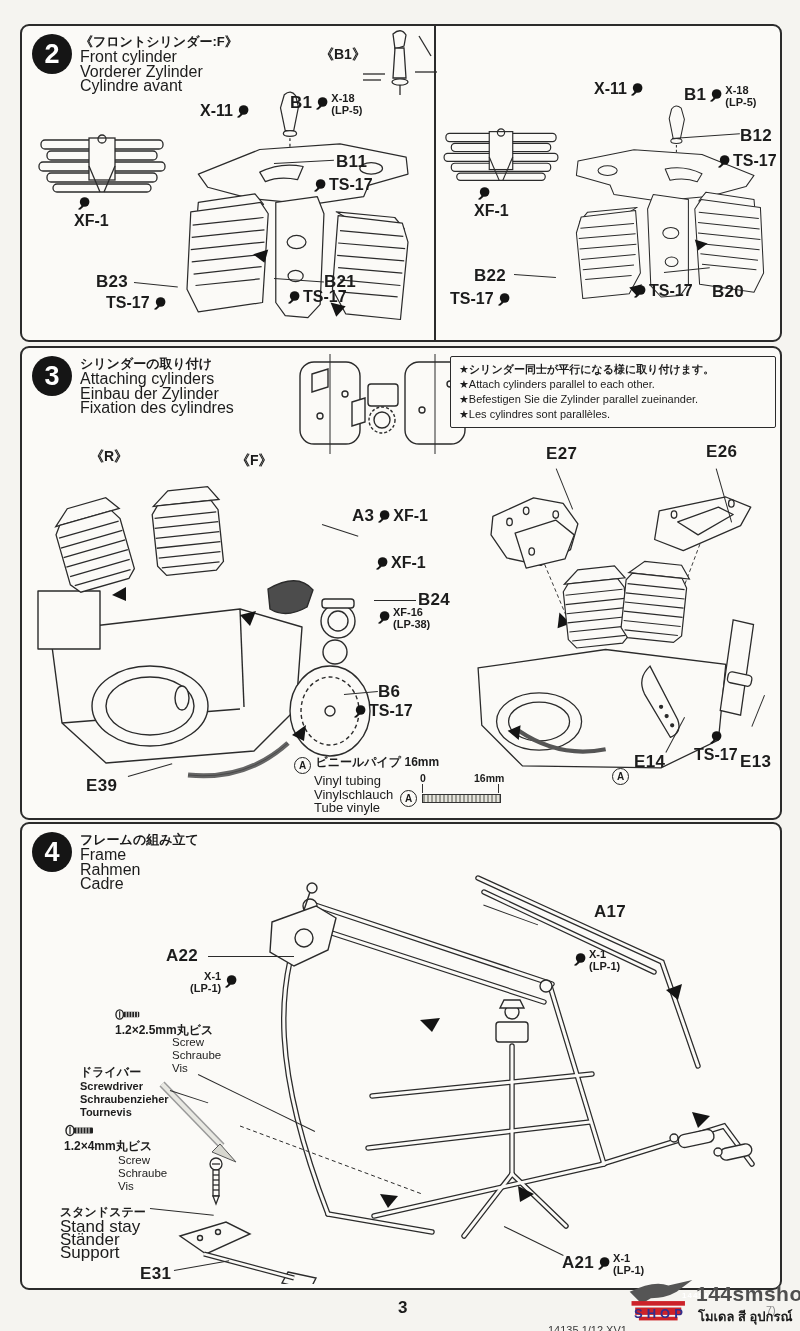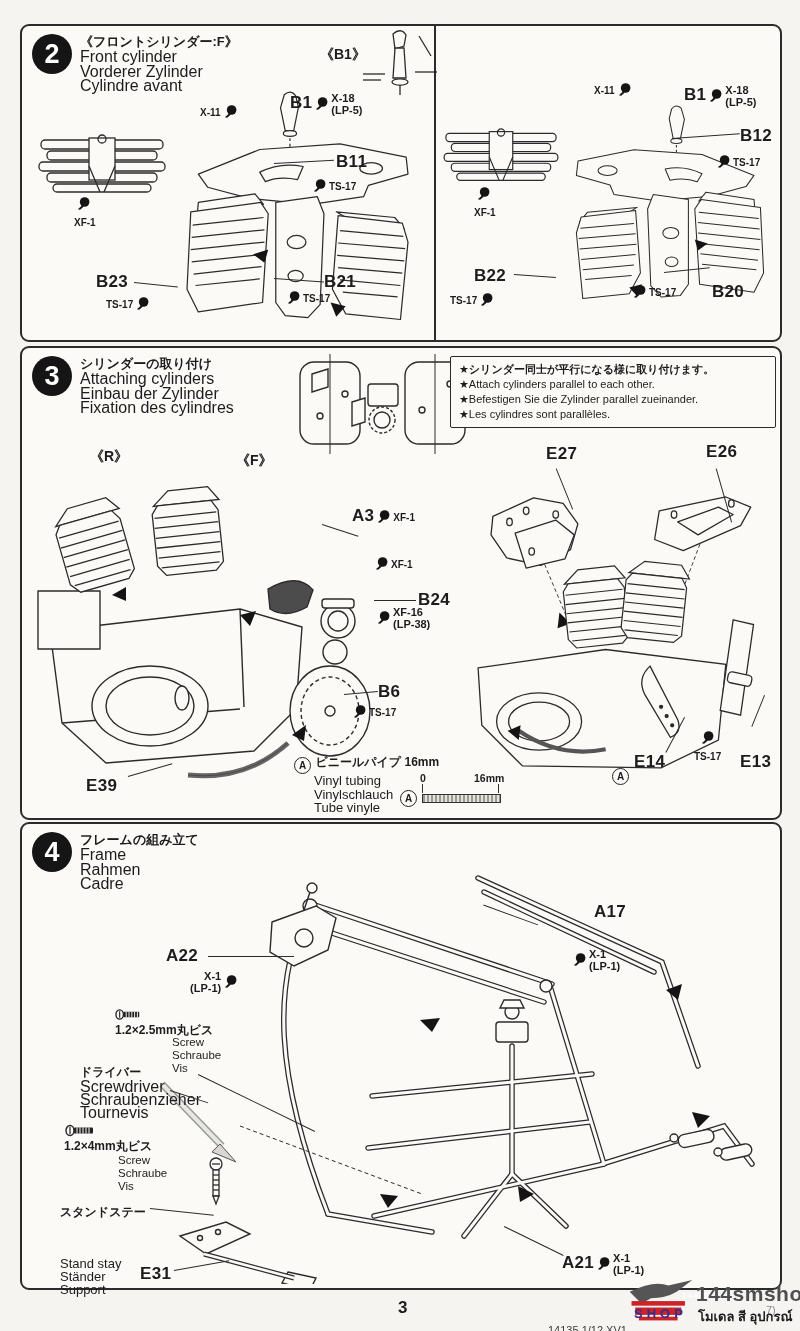--- a/index.html
+++ b/index.html
@@ -10,21 +10,21 @@
     overflow:hidden;
   }
   .panel{position:absolute;border:2px solid #2b2b2b;border-radius:9px;background:#fbfaf7;}
   .abs{position:absolute;}
   .badge{position:absolute;width:40px;height:40px;border-radius:50%;background:#151515;color:#fff;
          font-weight:bold;font-size:27px;display:flex;align-items:center;justify-content:center;}
   .ja{font-weight:bold;font-size:13px;line-height:16px;white-space:nowrap;}
   .sub{font-size:16px;line-height:14.5px;white-space:nowrap;}
   .big{font-weight:bold;font-size:17px;letter-spacing:.3px;white-space:nowrap;}
   .mid{font-weight:bold;font-size:14px;white-space:nowrap;}
-  .paint{font-weight:bold;font-size:10px;line-height:12px;white-space:nowrap;}
+  .paint{font-weight:bold;font-size:16px;line-height:12px;white-space:nowrap;}
   .pcol{display:inline-flex;flex-direction:column;vertical-align:middle;font-weight:bold;font-size:11px;line-height:12px;}
   .dot{width:15px;height:15px;vertical-align:-3px;margin:0 2px;}
   .callout{position:absolute;white-space:nowrap;}
   .notebox{position:absolute;border:1.6px solid #2b2b2b;border-radius:2px;background:#fbfaf7;
            padding:5px 8px;}
   .note-ja{font-weight:bold;font-size:11px;line-height:15px;white-space:nowrap;}
   .note{font-size:11px;line-height:15px;white-space:nowrap;}
   .circleA{width:15px;height:15px;border:1.5px solid #222;border-radius:50%;font-size:10px;font-weight:bold;
            display:inline-flex;align-items:center;justify-content:center;background:#fbfaf7;vertical-align:-3px;}
   .leader{position:absolute;height:1.4px;background:#2b2b2b;transform-origin:0 50%;}
@@ -554,21 +554,21 @@
   </div>
   <div class="abs sub" style="left:150px;top:212px;font-size:11.5px;line-height:13px;">
     <div>Screw</div>
     <div>Schraube</div>
     <div>Vis</div>
   </div>
   <div class="leader" style="left:176px;top:250px;width:130px;transform:rotate(26deg);"></div>
 
   <div class="abs" style="left:58px;top:240px;">
     <div class="ja" style="font-size:12px;">ドライバー</div>
-    <div class="sub" style="font-size:16px;line-height:13px;">
+    <div class="sub" style="font-size:11px;line-height:13px;font-weight:bold;">
       <div>Screwdriver</div>
       <div>Schraubenzieher</div>
       <div>Tournevis</div>
     </div>
   </div>
   <div class="leader" style="left:148px;top:266px;width:40px;transform:rotate(18deg);"></div>
 
   <svg class="ill" style="left:42px;top:300px;" width="32" height="13" viewBox="0 0 30 13">
     <ellipse cx="5" cy="6.5" rx="4" ry="5" fill="none" stroke="#222" stroke-width="1.4"></ellipse>
     <line x1="5" y1="3" x2="5" y2="10" stroke="#222" stroke-width="1.2"></line>
@@ -585,21 +585,21 @@
     <div class="ja" style="font-size:12px;">1.2×4mm丸ビス</div>
   </div>
   <div class="abs sub" style="left:96px;top:330px;font-size:11.5px;line-height:13px;">
     <div>Screw</div>
     <div>Schraube</div>
     <div>Vis</div>
   </div>
 
   <div class="abs" style="left:38px;top:380px;">
     <div class="ja" style="font-size:12px;">スタンドステー</div>
-    <div class="sub" style="font-size:13px;line-height:13px;margin-top:37px;">
+    <div class="sub" style="font-size:17px;line-height:13px;">
       <div>Stand stay</div>
       <div>Ständer</div>
       <div>Support</div>
     </div>
   </div>
   <div class="leader" style="left:128px;top:384px;width:64px;transform:rotate(6deg);"></div>
 
   <div class="leader" style="left:152px;top:446px;width:56px;transform:rotate(-10deg);"></div>
   <span class="big abs" style="left:118px;top:440px;">E31</span>
 

